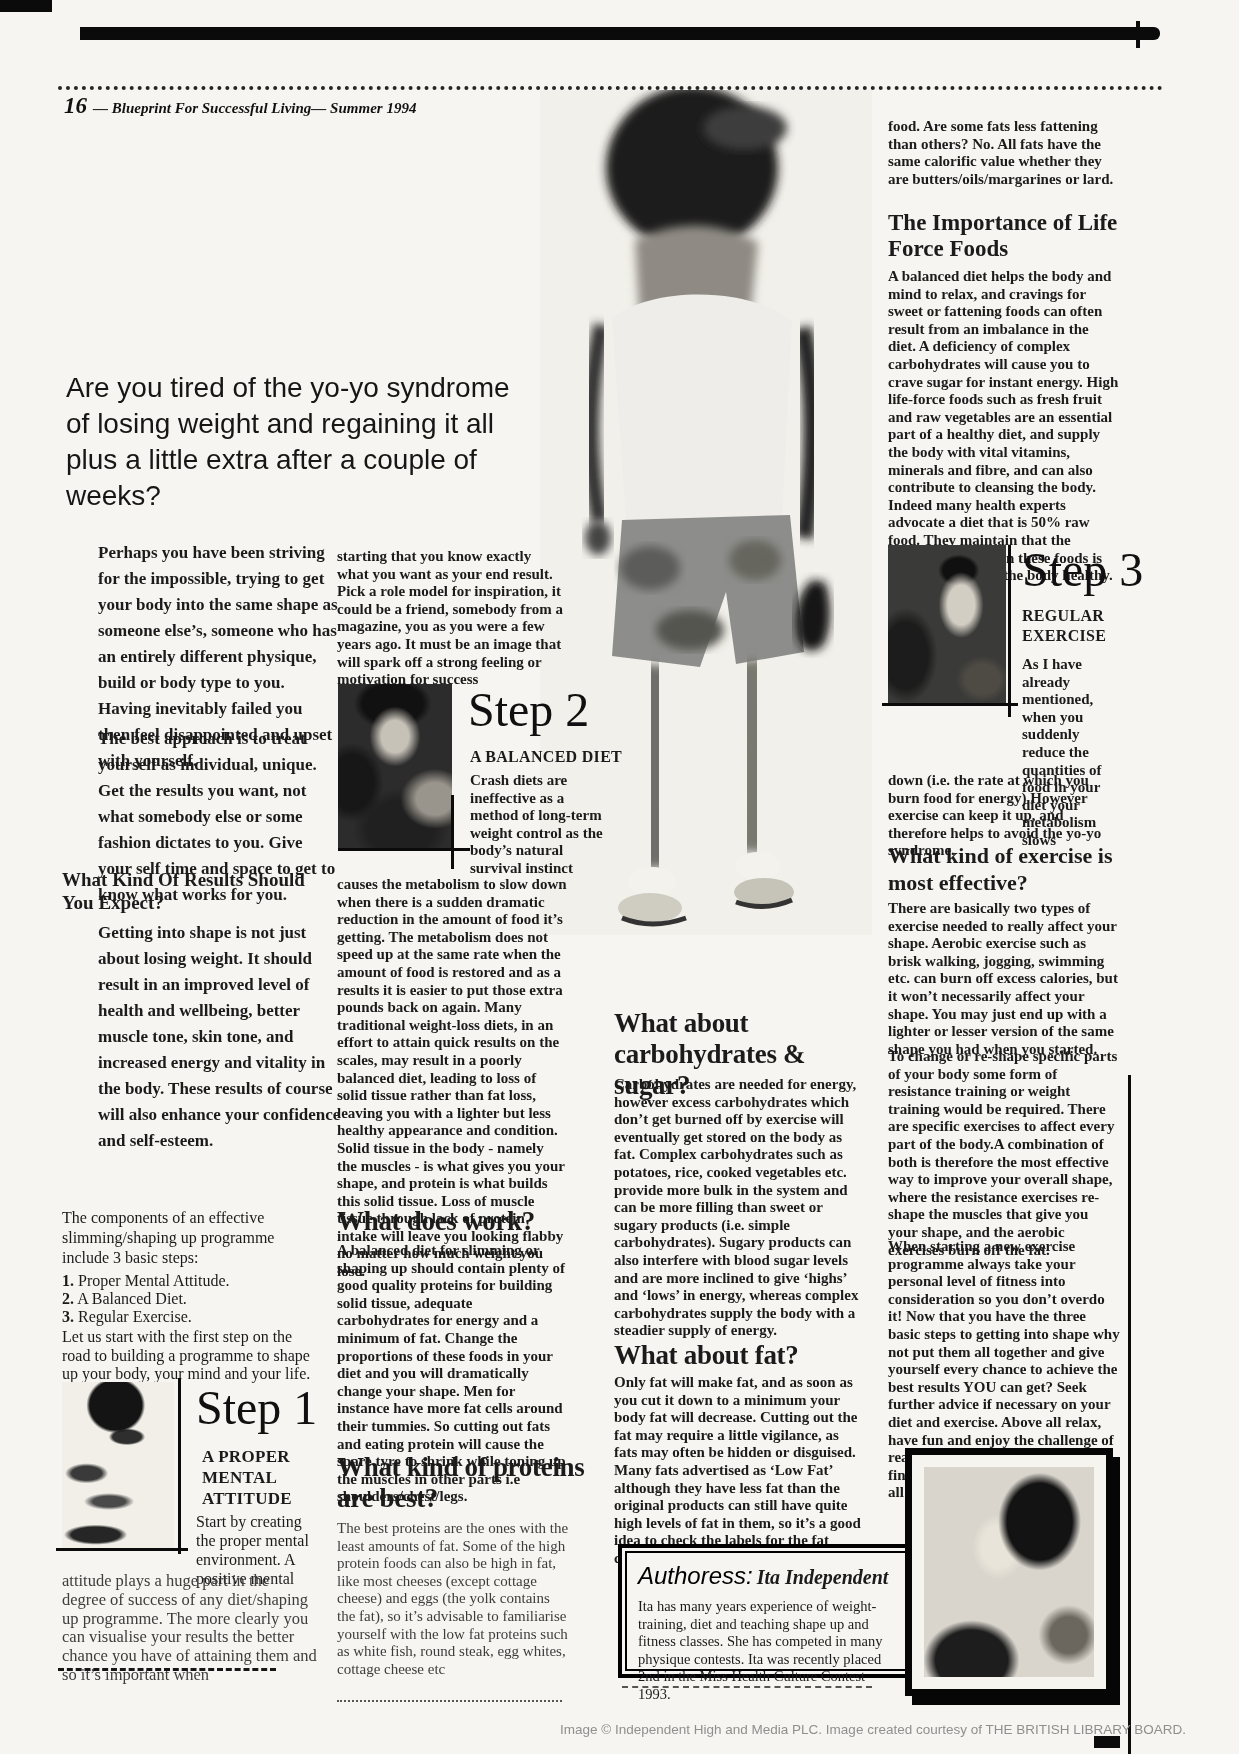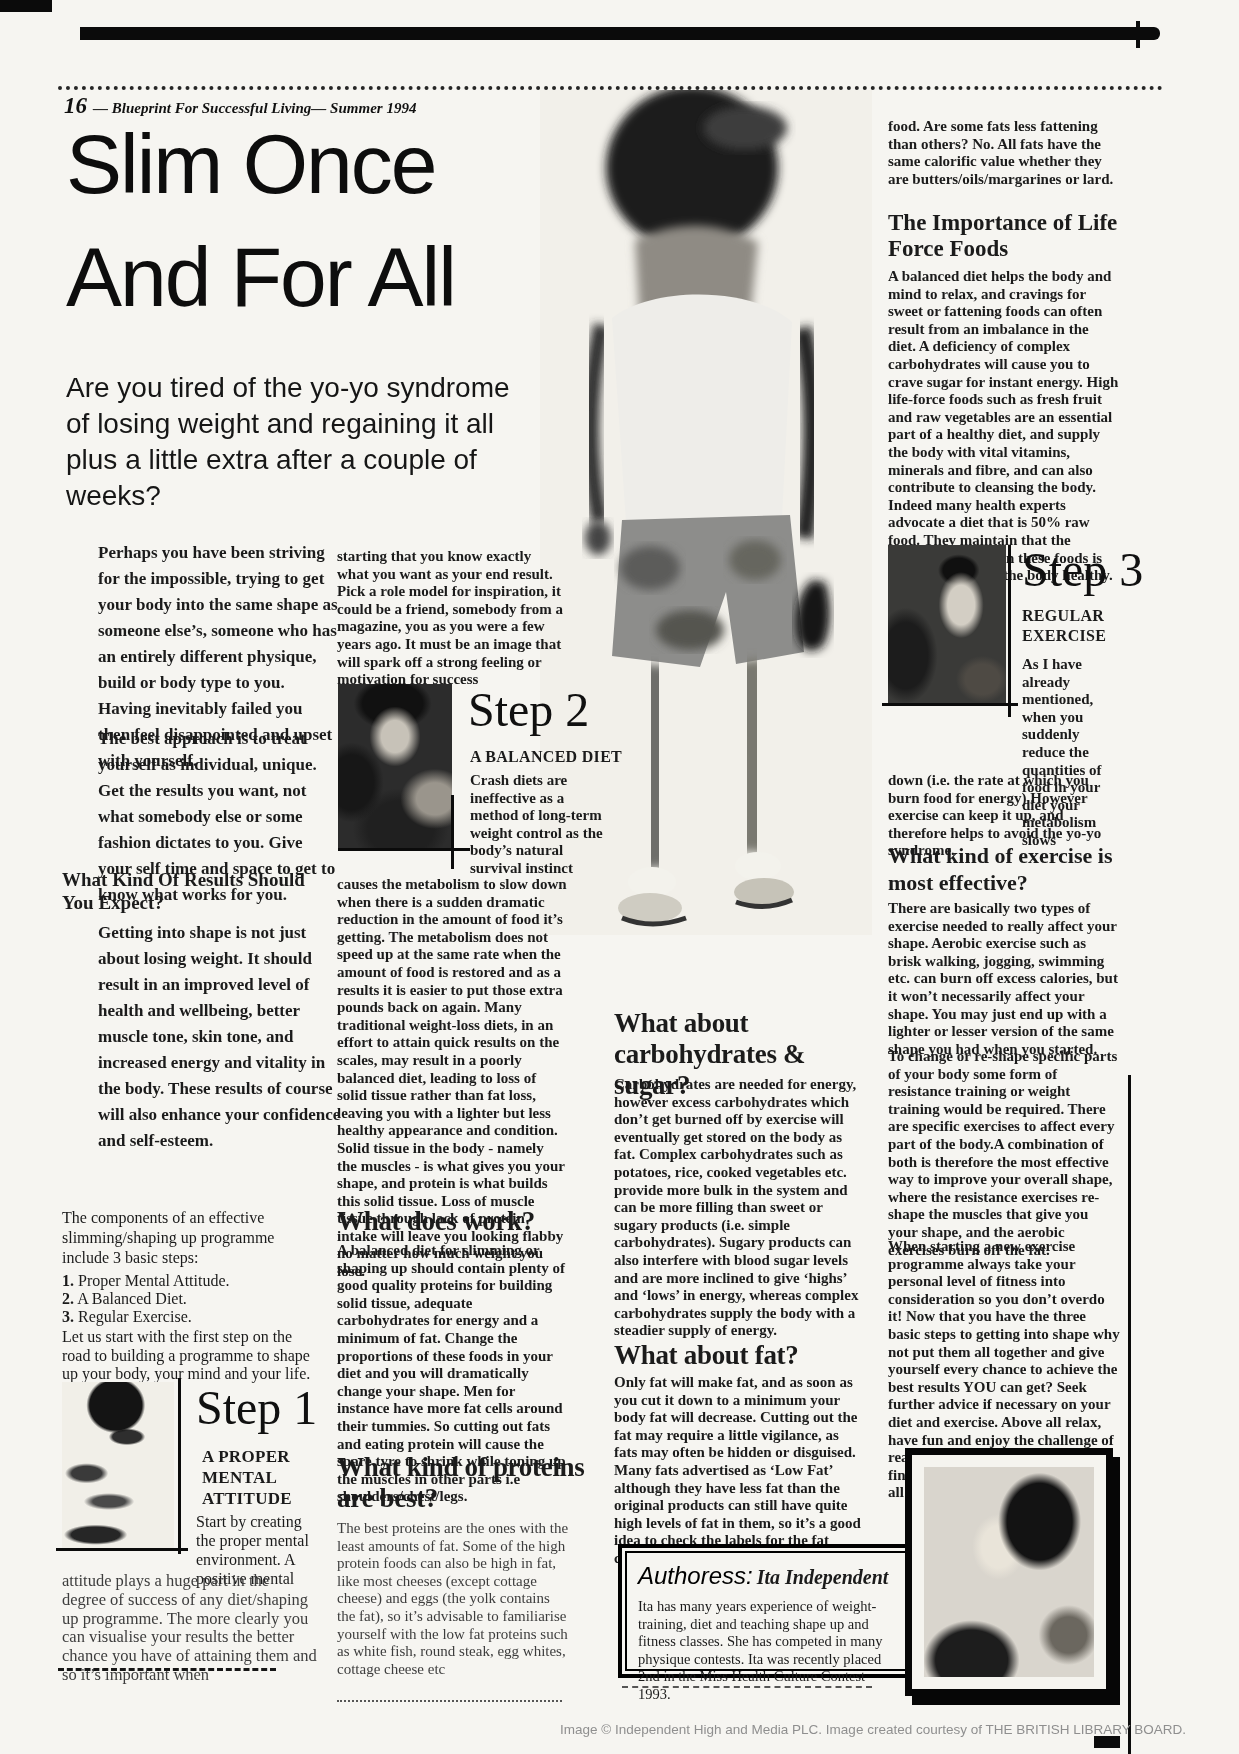--- a/index.html
+++ b/index.html
@@ -75,22 +75,20 @@
 
   <div class="abs bar" style="left:0;top:27;width:52px;height:12px;"></div>
   <div class="abs bar" style="left:80;top:27px;left:80px;width:1080px;height:13px;border-radius:0 6px 6px 0;"></div>
   <div class="abs bar" style="left:1136px;top:21px;width:4px;height:27px;"></div>
   <div class="abs dotted" style="left:58px;top:86px;width:1105px;"></div>
 
   <div class="abs pagehead" style="left:64px;top:93px;">
     <span class="pgno">16</span><span>— Blueprint For Successful Living— Summer 1994</span>
   </div>
 
-  <div class="abs headline pre" style="left:66px;top:108px;width:540px;">Slim Once
-And For All</div>
   <div class="abs standfirst" style="left:66px;top:370px;width:462px;">Are you tired of the yo-yo syndrome of losing weight and regaining it all plus a little extra after a couple of weeks?</div>
 
   <div class="abs ph" style="left:540px;top:90px;width:332px;height:845px;">
     <svg width="332" height="845" viewBox="0 0 332 845">
       <defs>
           <filter id="bl">
             <feGaussianBlur stdDeviation="5"></feGaussianBlur>
           </filter>
         </defs>
       <rect width="332" height="845" fill="#f2f0ea"></rect>

